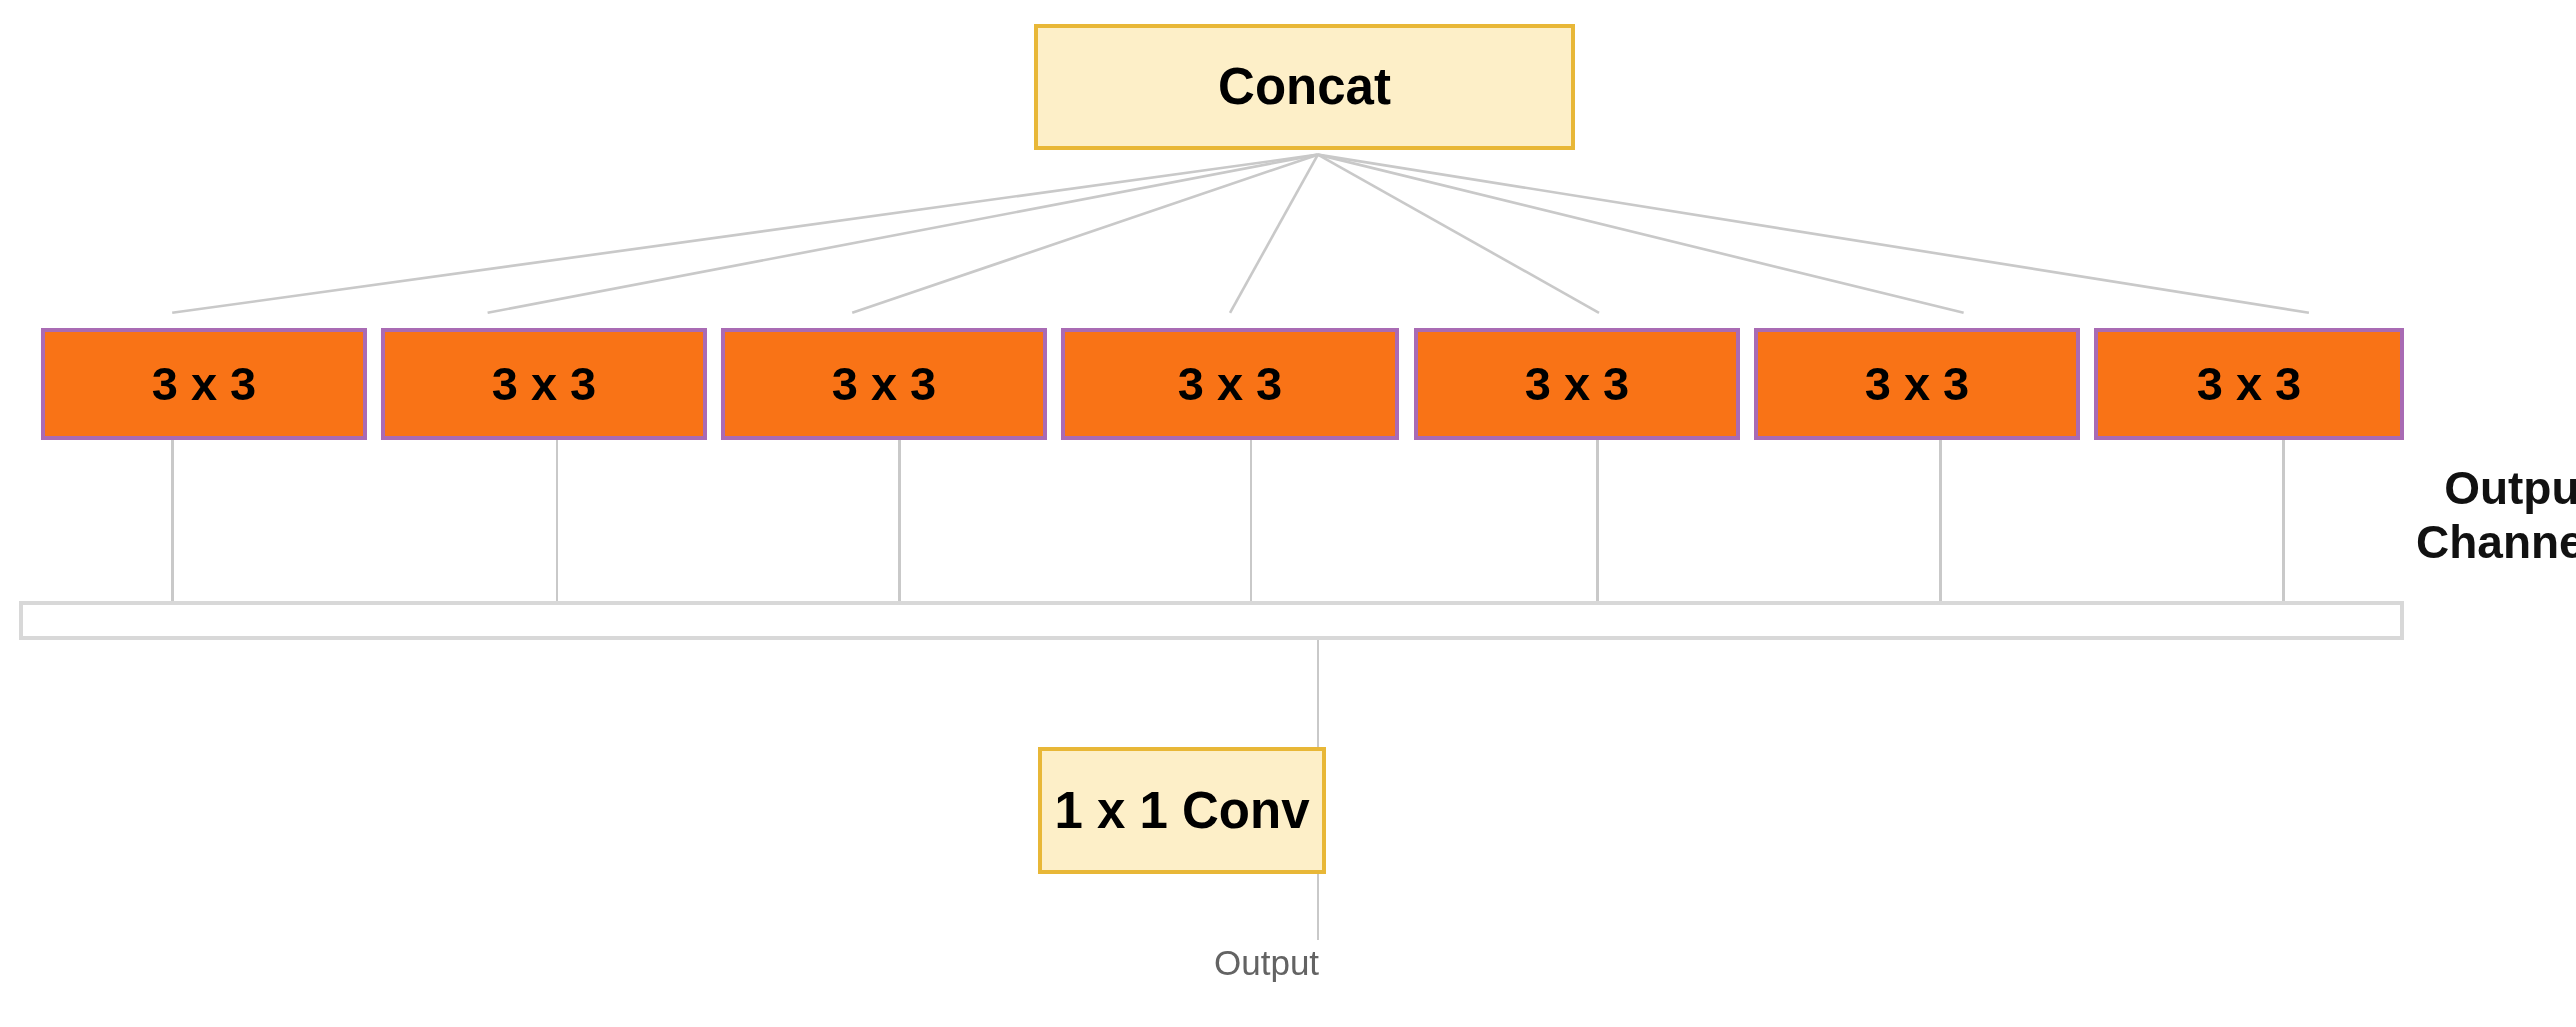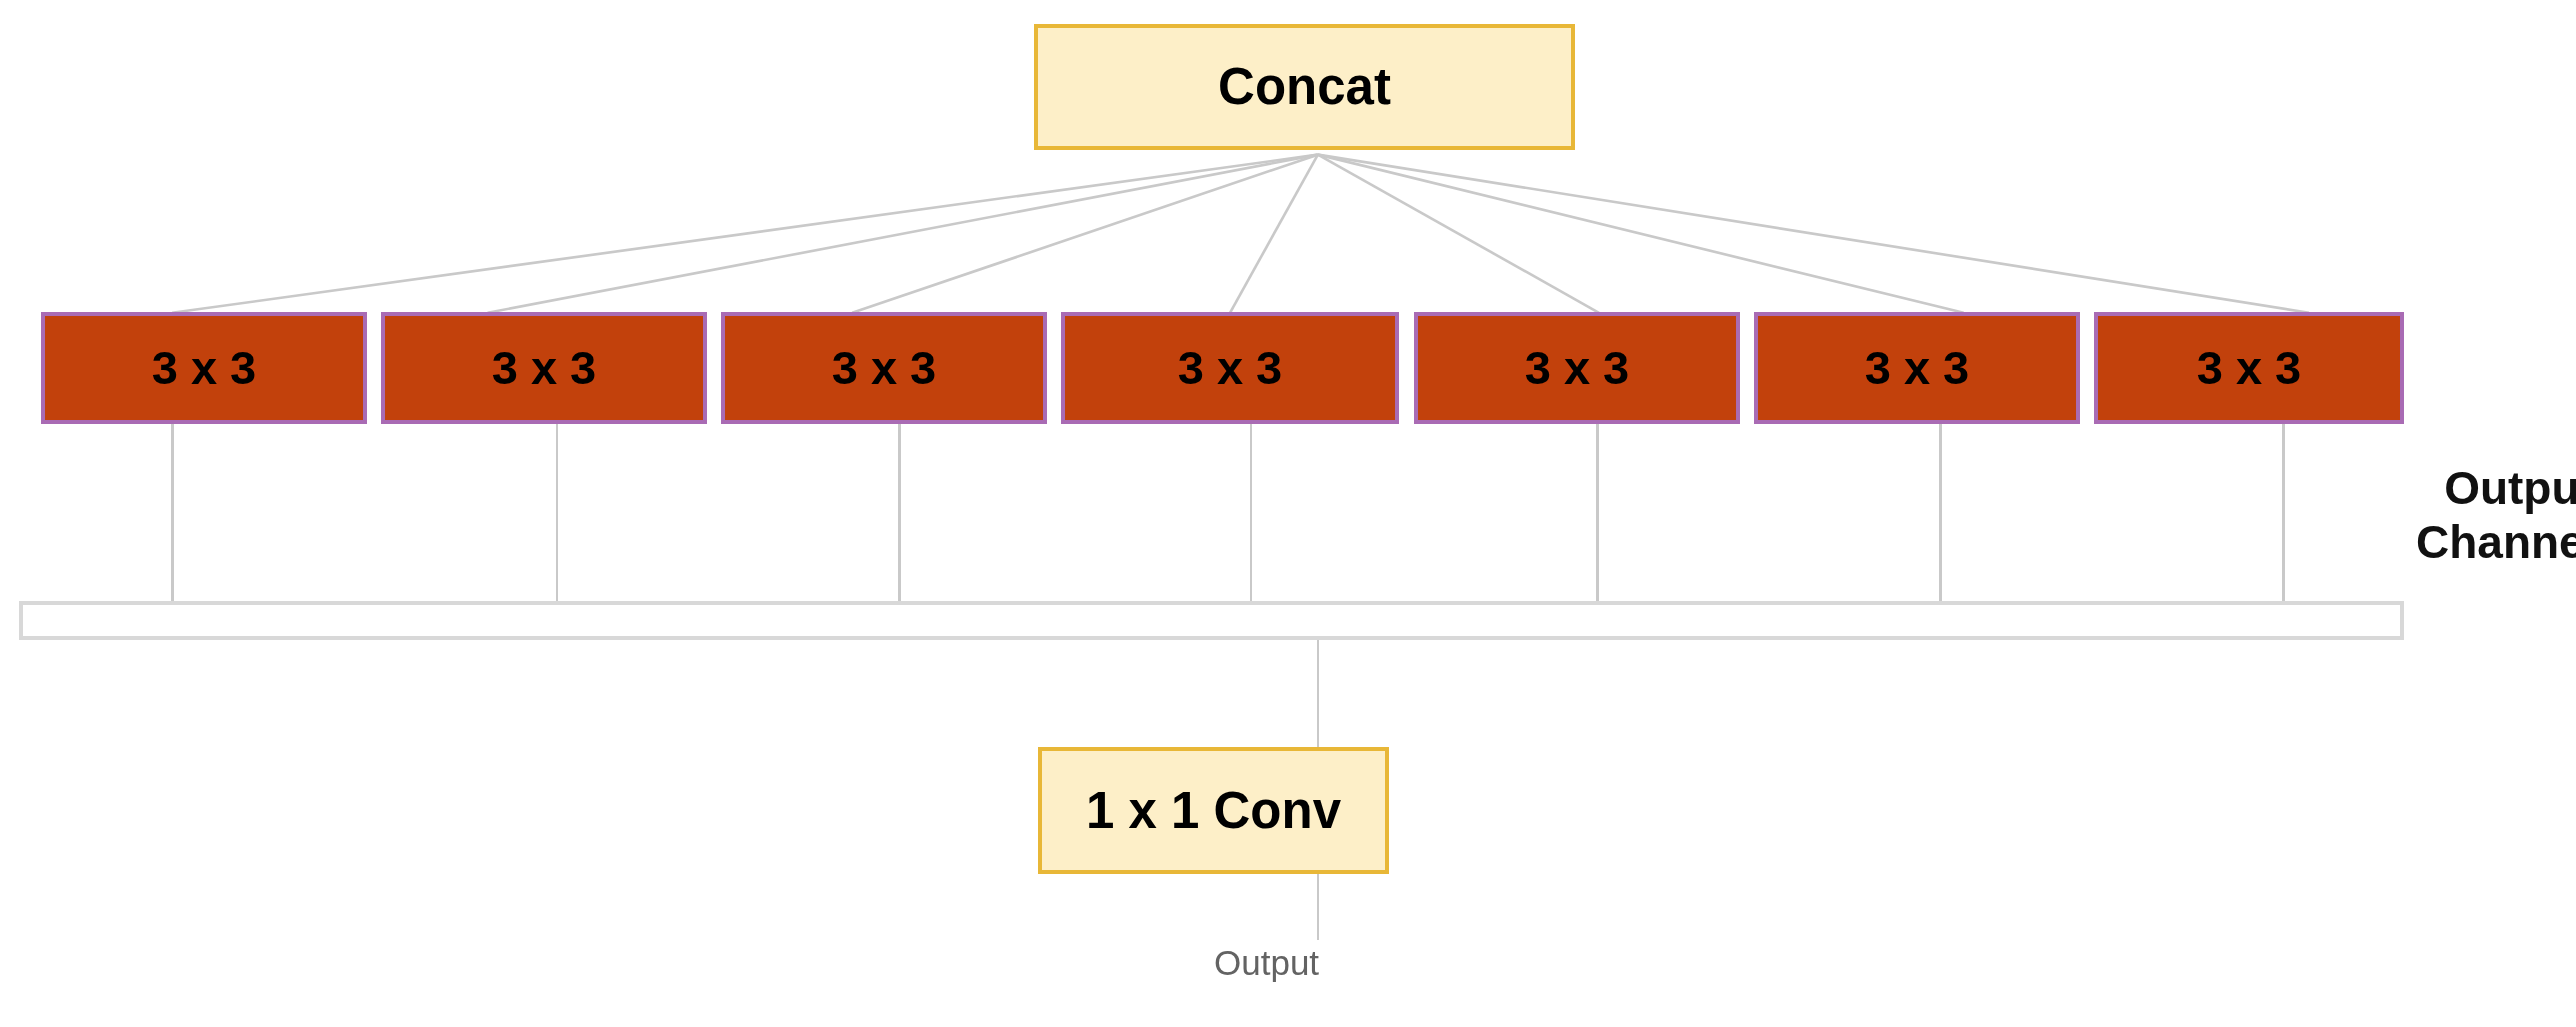--- a/index.html
+++ b/index.html
@@ -37,22 +37,23 @@
     text-align: center;
     color: #000000;
     line-height: 1.05;
     white-space: nowrap;
   }
   .node-yellow {
     background: #fdefc8;
     border: 4.4px solid #e8b737;
   }
   .node-purple {
-    background: #c2410c;
+    background: #f97316;
     border: 4.4px solid #a96bb4;
+    margin-top: 16px;
   }
   .node-bar {
     background: #ffffff;
     border: 4.4px solid #d8d8d8;
   }
   
   .label {
     position: absolute;
     text-align: center;
     white-space: pre-line;
@@ -123,20 +124,20 @@
       <div class="node node-purple" style="left: 2094px; top: 312px; width: 310px; height: 112px; font-size: 47px; font-weight: 700;">
         <span>3 x 3</span>
       </div>
     </div>
 
   <div class="label label-dark" id="label-output-channels" style="left: 2416px; top: 461px; font-size: 46px;">Output
 Channels</div>
 
   <div class="node node-bar" id="node-channel-bar" style="left: 19.3px; top: 601px; width: 2385px; height: 39px; font-weight: 700;"></div>
 
-  <div class="node node-yellow" id="node-conv1x1" style="left: 1038px; top: 747px; width: 351px; height: 127px; font-size: 51px; font-weight: 700;">
+  <div class="node node-yellow" id="node-conv1x1" style="left: 1038px; top: 747px; width: 288px; height: 127px; font-size: 51px; font-weight: 700;">
     <span>1 x 1 Conv</span>
   </div>
 
   <div class="label label-gray" id="label-input" style="left: 1214px; top: 942px; font-size: 35px;">Output</div>
 
 </div>
 
 
 </body></html>

